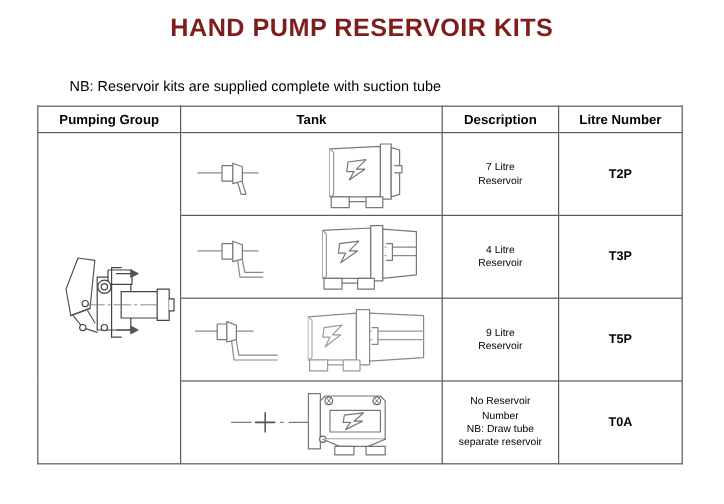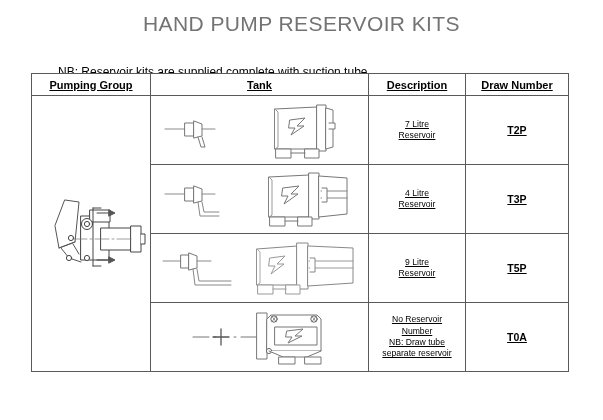--- a/index.html
+++ b/index.html
@@ -17,42 +17,41 @@
     color: #000000;
   }
 
   #page-title {
     position: absolute;
     left: 0;
     top: 12px;
     width: 603px;
     text-align: center;
     font-size: 21px;
-    font-weight: normal;
+    font-weight: bold;
     letter-spacing: 0.4px;
-    color: #737373;
+    color: #7f1d1d;
   }
 
   #nb-note {
     position: absolute;
     left: 58px;
     top: 65px;
     font-size: 12px;
     color: #000;
     white-space: nowrap;
   }
 
   #kits-table {
     position: absolute;
     left: 31px;
-    top: 73px;
+    top: 88px;
     width: 535px;
     border-collapse: collapse;
     table-layout: fixed;
-    text-decoration: underline;
   }
   #kits-table td, #kits-table th {
     border: 1px solid #5a5a5a;
     padding: 0;
     vertical-align: middle;
     text-align: center;
   }
   #kits-table thead th {
     height: 21px;
     font-size: 11px;
@@ -99,21 +98,21 @@
 <div id="page-title">HAND PUMP RESERVOIR KITS</div>
 
 <div id="nb-note">NB: Reservoir kits are supplied complete with suction tube</div>
 
 <table id="kits-table">
   <thead>
     <tr>
       <th class="col-pg">Pumping Group</th>
       <th class="col-tank">Tank</th>
       <th class="col-desc">Description</th>
-      <th class="col-part">Draw Number</th>
+      <th class="col-part">Litre Number</th>
     </tr>
   </thead>
   <tbody>
 
     <tr class="row-body">
       <td rowspan="4">
         <div class="pg-cell-inner">
           <svg class="art-svg" width="112" height="96" viewBox="0 0 112 96" fill="none" stroke="#6e6e6e" stroke-width="1" stroke-linejoin="round" stroke-linecap="round">
 
             <path d="M30 14 L44 16 L40 56 L24 62 L20 40 Z" fill="#ffffff" stroke="#555"></path>

